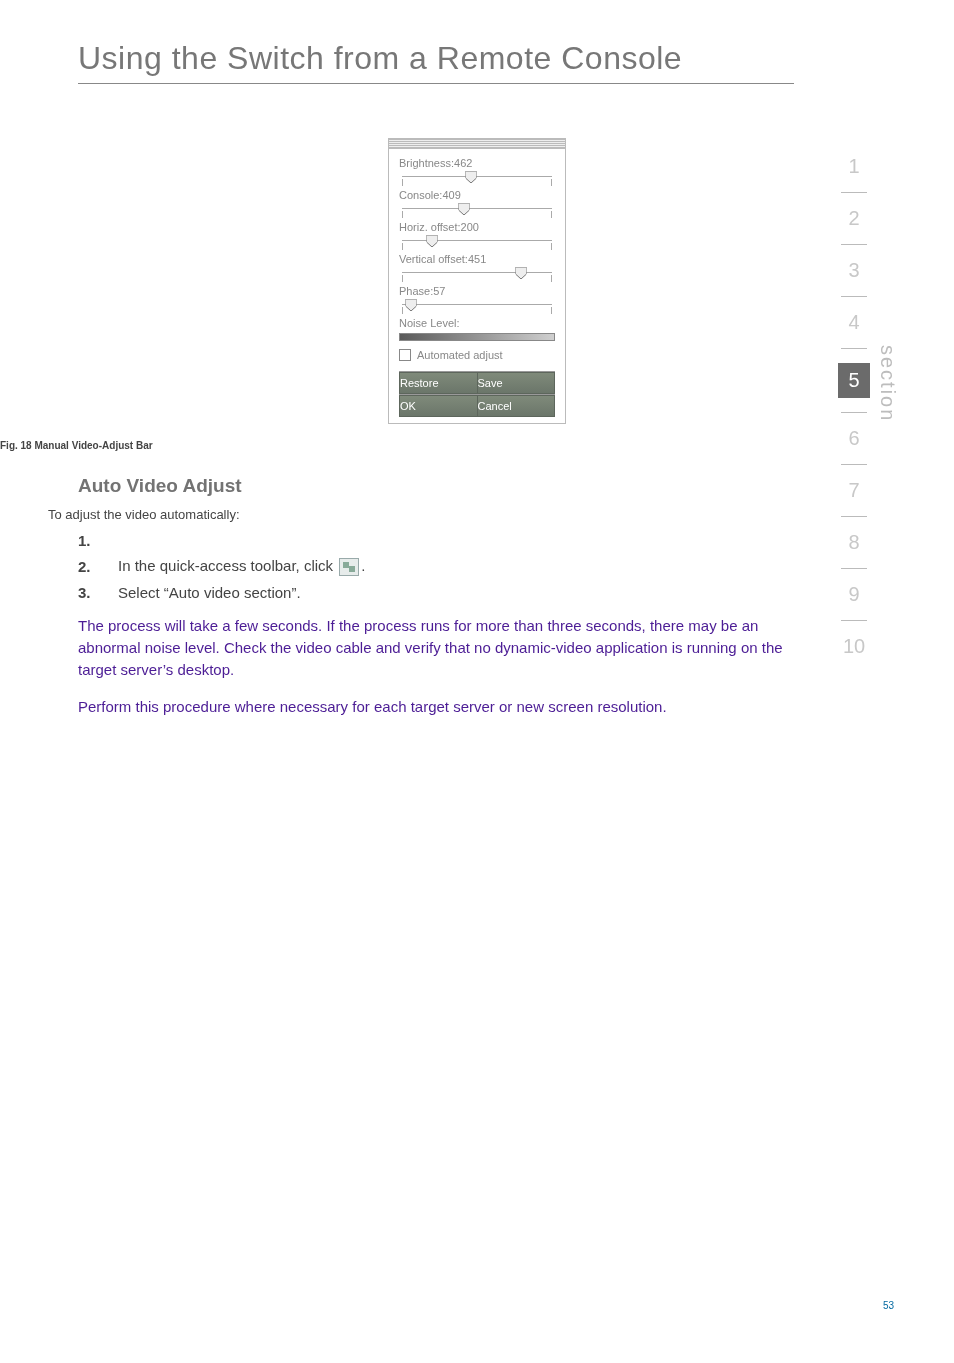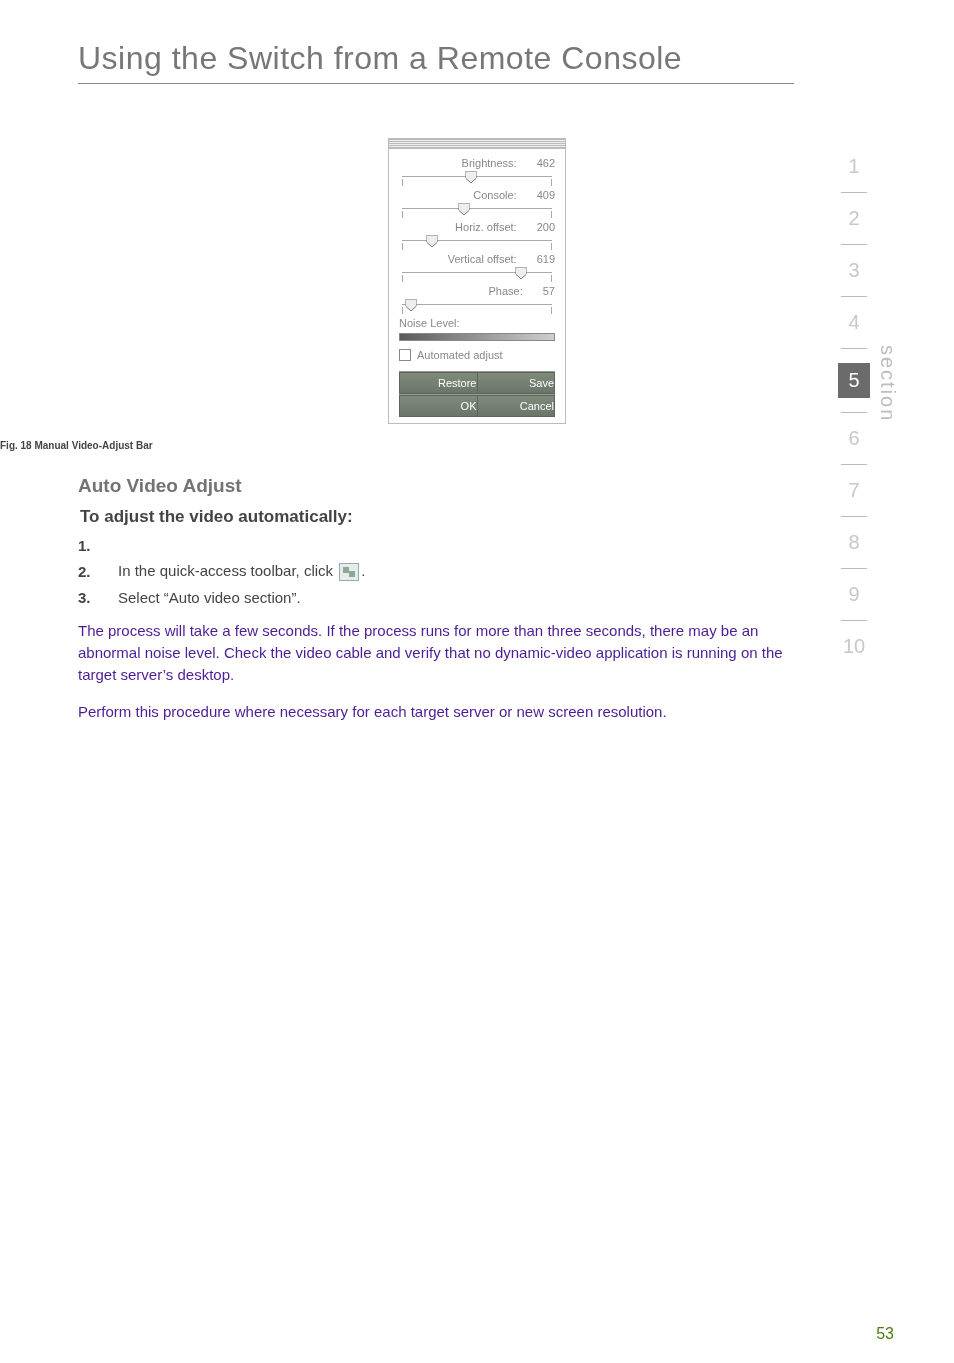--- a/index.html
+++ b/index.html
@@ -34,21 +34,21 @@
     color: #888;
     font-family: "Segoe UI", Arial, sans-serif;
   }
   .panel-header {
     height: 10px;
     background: repeating-linear-gradient(0deg,#bbb,#bbb 1px,#eee 1px,#eee 2px);
     border-bottom: 1px solid #bbb;
   }
   .panel-body { padding: 8px 10px 6px 10px; }
   .prow { margin-bottom: 6px; }
-  .prow .labels { display: flex; justify-content: flex-end; margin-bottom: 2px; gap: 20px; }
+  .prow .labels { display: flex; justify-content: flex-start; margin-bottom: 2px; }
   .track {
     position: relative;
     height: 12px;
     margin: 0 3px;
   }
   .track-line {
     position: absolute;
     top: 5px; left: 0; right: 0;
     height: 1px;
     background: #aaa;
@@ -73,21 +73,21 @@
   }
   .checkbox-row { display:flex; gap:6px; margin: 6px 0 10px 0; }
   .cb {
     width:12px; height:12px; border:1px solid #888; display:inline-block;
   }
   .btnrow { display:flex; border-top:1px solid #999; }
   .btnrow .btn {
     flex:1;
     background: linear-gradient(#7f8a7a,#6b766a);
     color:#fff;
-    text-align:right;
+    text-align:left;
     font-size:11px;
     padding:4px 0;
     border:1px solid #5d665c;
   }
   .btnrow .btn + .btn { border-left: none; }
 
   .figcap {
     text-align:left;
     font-weight:bold;
     font-size:10px;
@@ -95,24 +95,24 @@
     margin: 12px 0 24px 0;
   }
 
   .section-heading {
     font-size: 19px;
     font-weight: bold;
     color: #737373;
     margin: 8px 0 10px 78px;
   }
   .sub-heading {
-    font-size: 17px;
-    font-weight: bold;
+    font-size: 13px;
+    font-weight: normal;
     color: #444;
-    margin: 0 0 10px 80px;
+    margin: 0 0 10px 48px;
   }
   .list {
     margin: 0 160px 14px 78px;
   }
   .li {
     display:flex;
     gap: 20px;
     font-size: 15px;
     color:#444;
     margin-bottom: 8px;
@@ -180,24 +180,24 @@
     font-size:20px;
     color:#bdbdbd;
     letter-spacing:2px;
     margin-top: 200px;
     font-weight:300;
     align-self: flex-start;
   }
 
   .pageno {
     position:absolute;
-    bottom: 20px;
+    bottom: 52px;
     right: 60px;
-    font-size: 16px;
-    color:#4d7c0f;
+    font-size: 10px;
+    color:#0369a1;
   }
 </style>
 </head>
 <body>
 
 <h1 class="page-title">Using the Switch from a Remote Console</h1>
 <hr class="title-rule">
 
 <div class="panel">
   <div class="panel-header"></div>
@@ -247,21 +247,21 @@
             <div class="thumb" style="left:20%">
               <svg width="11" height="12" viewBox="0 0 11 12">
                 <path d="M0 0 H11 V7 L5.5 12 L0 7 Z" fill="#eee" stroke="#777"></path>
               </svg>
             </div>
           </div>
         </div>
         <div class="prow">
           <div class="labels">
             <span>Vertical offset:</span>
-            <span>619</span>
+            <span>451</span>
           </div>
           <div class="track">
             <div class="track-line"></div>
             <div class="tick-l"></div>
             <div class="tick-r"></div>
             <div class="thumb" style="left:79%">
               <svg width="11" height="12" viewBox="0 0 11 12">
                 <path d="M0 0 H11 V7 L5.5 12 L0 7 Z" fill="#eee" stroke="#777"></path>
               </svg>
             </div>

